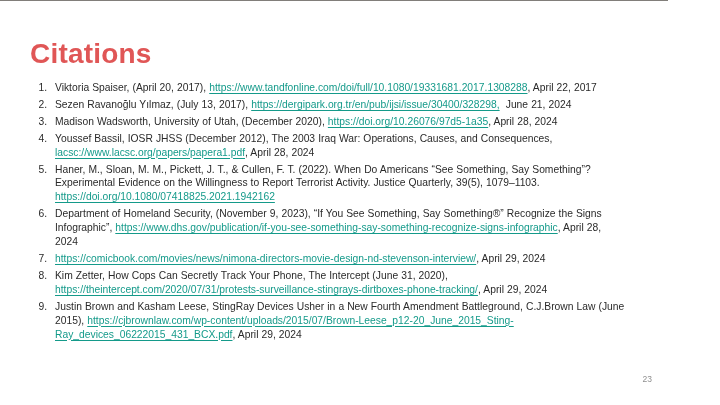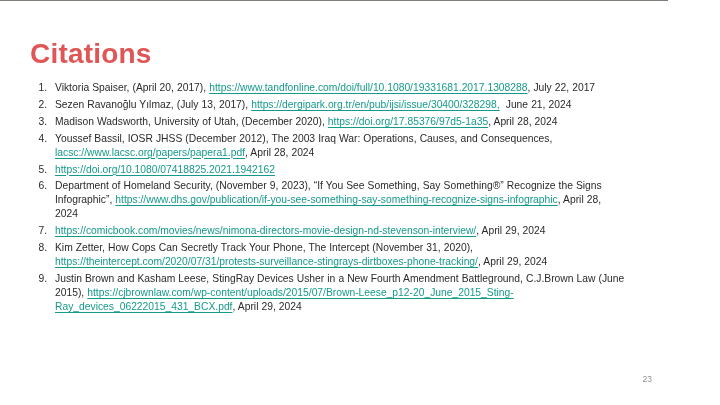--- a/index.html
+++ b/index.html
@@ -68,30 +68,32 @@
     margin-left: 37px;
   }
 </style>
 </head>
 <body>
 
 <div class="slide">
   <div class="top-edge"></div>
   <h1 class="title">Citations</h1>
   <ol class="citation-list">
-      <li class="citation"><span class="num">1.</span><span>Viktoria Spaiser, (April 20, 2017), </span><a href="#">https://www.tandfonline.com/doi/full/10.1080/19331681.2017.1308288</a><span>, July 22, 2017</span></li>
+      <li class="citation"><span class="num">1.</span><span>Viktoria Spaiser, (April 20, 2017), </span><a href="#">https://www.tandfonline.com/doi/full/10.1080/19331681.2017.1308288</a><span>, April 22, 2017</span></li>
       <li class="citation"><span class="num">2.</span><span>Sezen Ravanoğlu Yılmaz, (July 13, 2017), </span><a href="#">https://dergipark.org.tr/en/pub/ijsi/issue/30400/328298,</a><span>  June 21, 2024</span></li>
-      <li class="citation"><span class="num">3.</span><span>Madison Wadsworth, University of Utah, (December 2020), </span><a href="#">https://doi.org/17.85376/97d5-1a35</a><span>, April 28, 2024</span></li>
+      <li class="citation"><span class="num">3.</span><span>Madison Wadsworth, University of Utah, (December 2020), </span><a href="#">https://doi.org/10.26076/97d5-1a35</a><span>, April 28, 2024</span></li>
       <li class="citation"><span class="num">4.</span><span>Youssef Bassil, IOSR JHSS (December 2012), The 2003 Iraq War: Operations, Causes, and Consequences,
 </span><a href="#">lacsc://www.lacsc.org/papers/papera1.pdf</a><span>, April 28, 2024</span></li>
-      <li class="citation"><span class="num">5.</span><a href="#">https://doi.org/10.1080/07418825.2021.1942162</a></li>
+      <li class="citation"><span class="num">5.</span><span>Haner, M., Sloan, M. M., Pickett, J. T., &amp; Cullen, F. T. (2022). When Do Americans “See Something, Say Something”?
+Experimental Evidence on the Willingness to Report Terrorist Activity. Justice Quarterly, 39(5), 1079–1103.
+</span><a href="#">https://doi.org/10.1080/07418825.2021.1942162</a></li>
       <li class="citation"><span class="num">6.</span><span>Department of Homeland Security, (November 9, 2023), “If You See Something, Say Something®” Recognize the Signs
 Infographic”, </span><a href="#">https://www.dhs.gov/publication/if-you-see-something-say-something-recognize-signs-infographic</a><span>, April 28,
 2024</span></li>
       <li class="citation"><span class="num">7.</span><a href="#">https://comicbook.com/movies/news/nimona-directors-movie-design-nd-stevenson-interview/</a><span>, April 29, 2024</span></li>
-      <li class="citation"><span class="num">8.</span><span>Kim Zetter, How Cops Can Secretly Track Your Phone, The Intercept (November 31, 2020),
+      <li class="citation"><span class="num">8.</span><span>Kim Zetter, How Cops Can Secretly Track Your Phone, The Intercept (June 31, 2020),
 </span><a href="#">https://theintercept.com/2020/07/31/protests-surveillance-stingrays-dirtboxes-phone-tracking/</a><span>, April 29, 2024</span></li>
       <li class="citation"><span class="num">9.</span><span>Justin Brown and Kasham Leese, StingRay Devices Usher in a New Fourth Amendment Battleground, C.J.Brown Law (June
 2015), </span><a href="#">https://cjbrownlaw.com/wp-content/uploads/2015/07/Brown-Leese_p12-20_June_2015_Sting-
 Ray_devices_06222015_431_BCX.pdf</a><span>, April 29, 2024</span></li>
     </ol>
   <div class="page-number">23</div>
 </div>
 
 </body></html>

